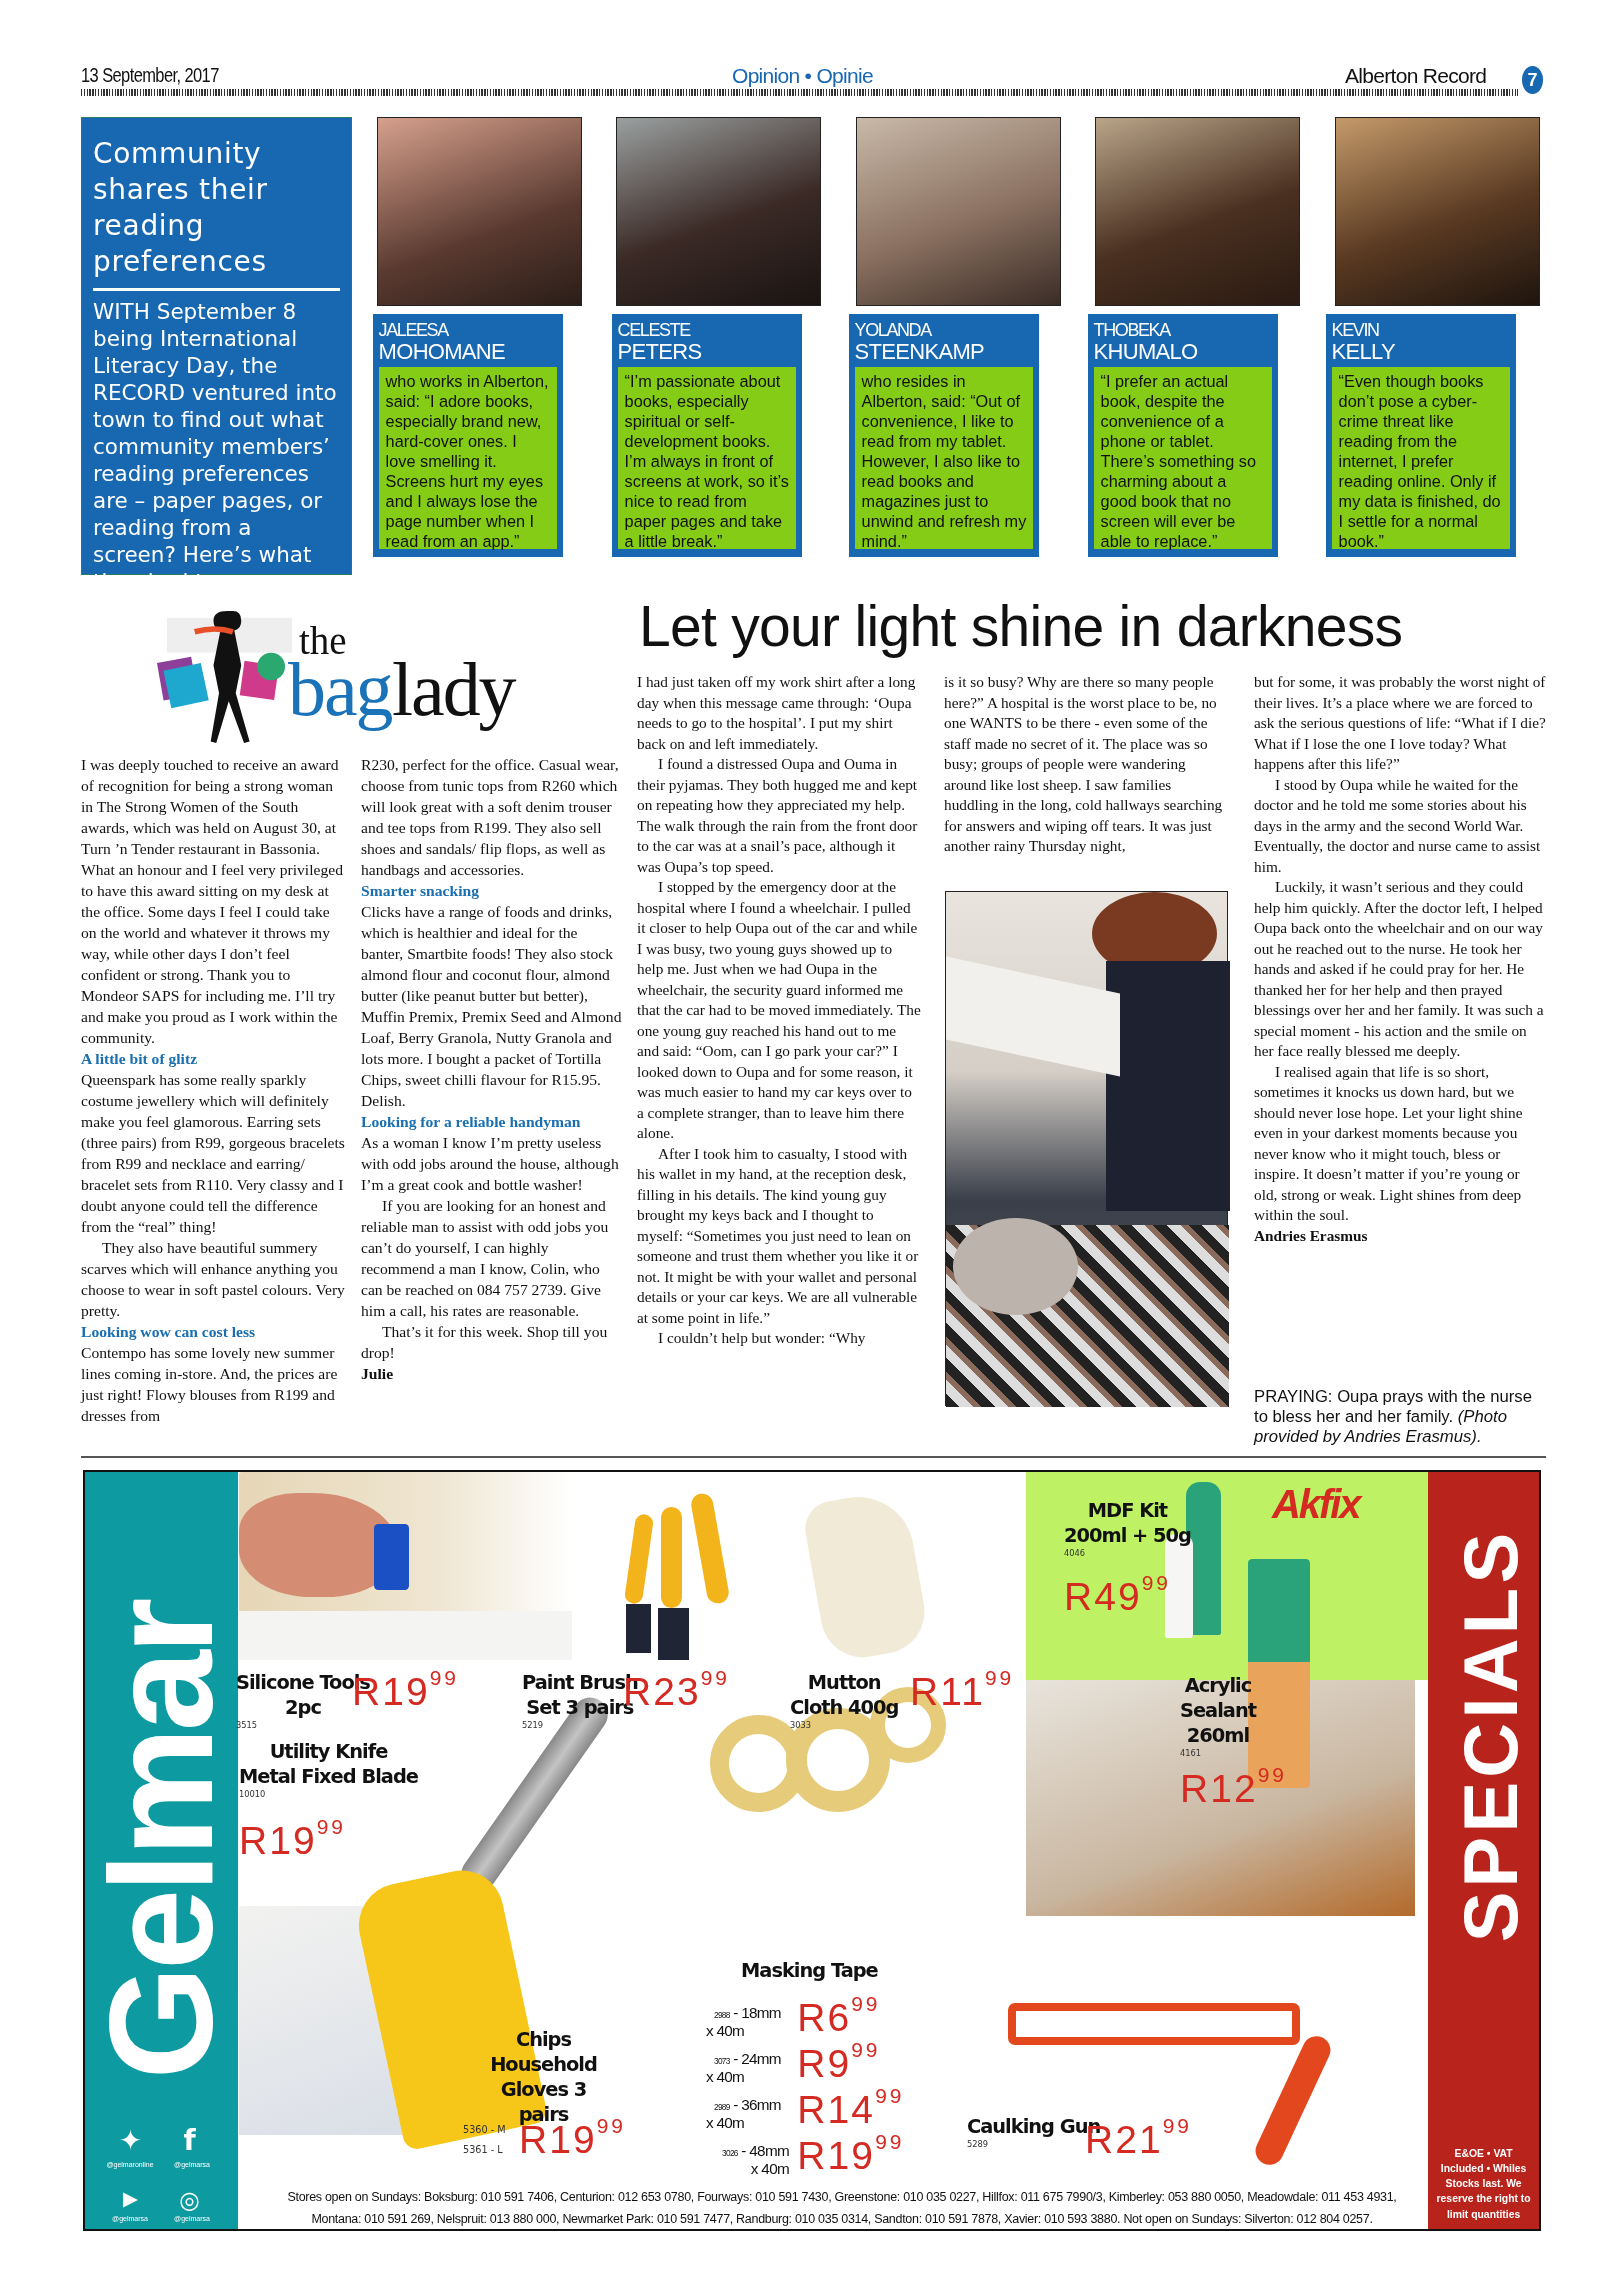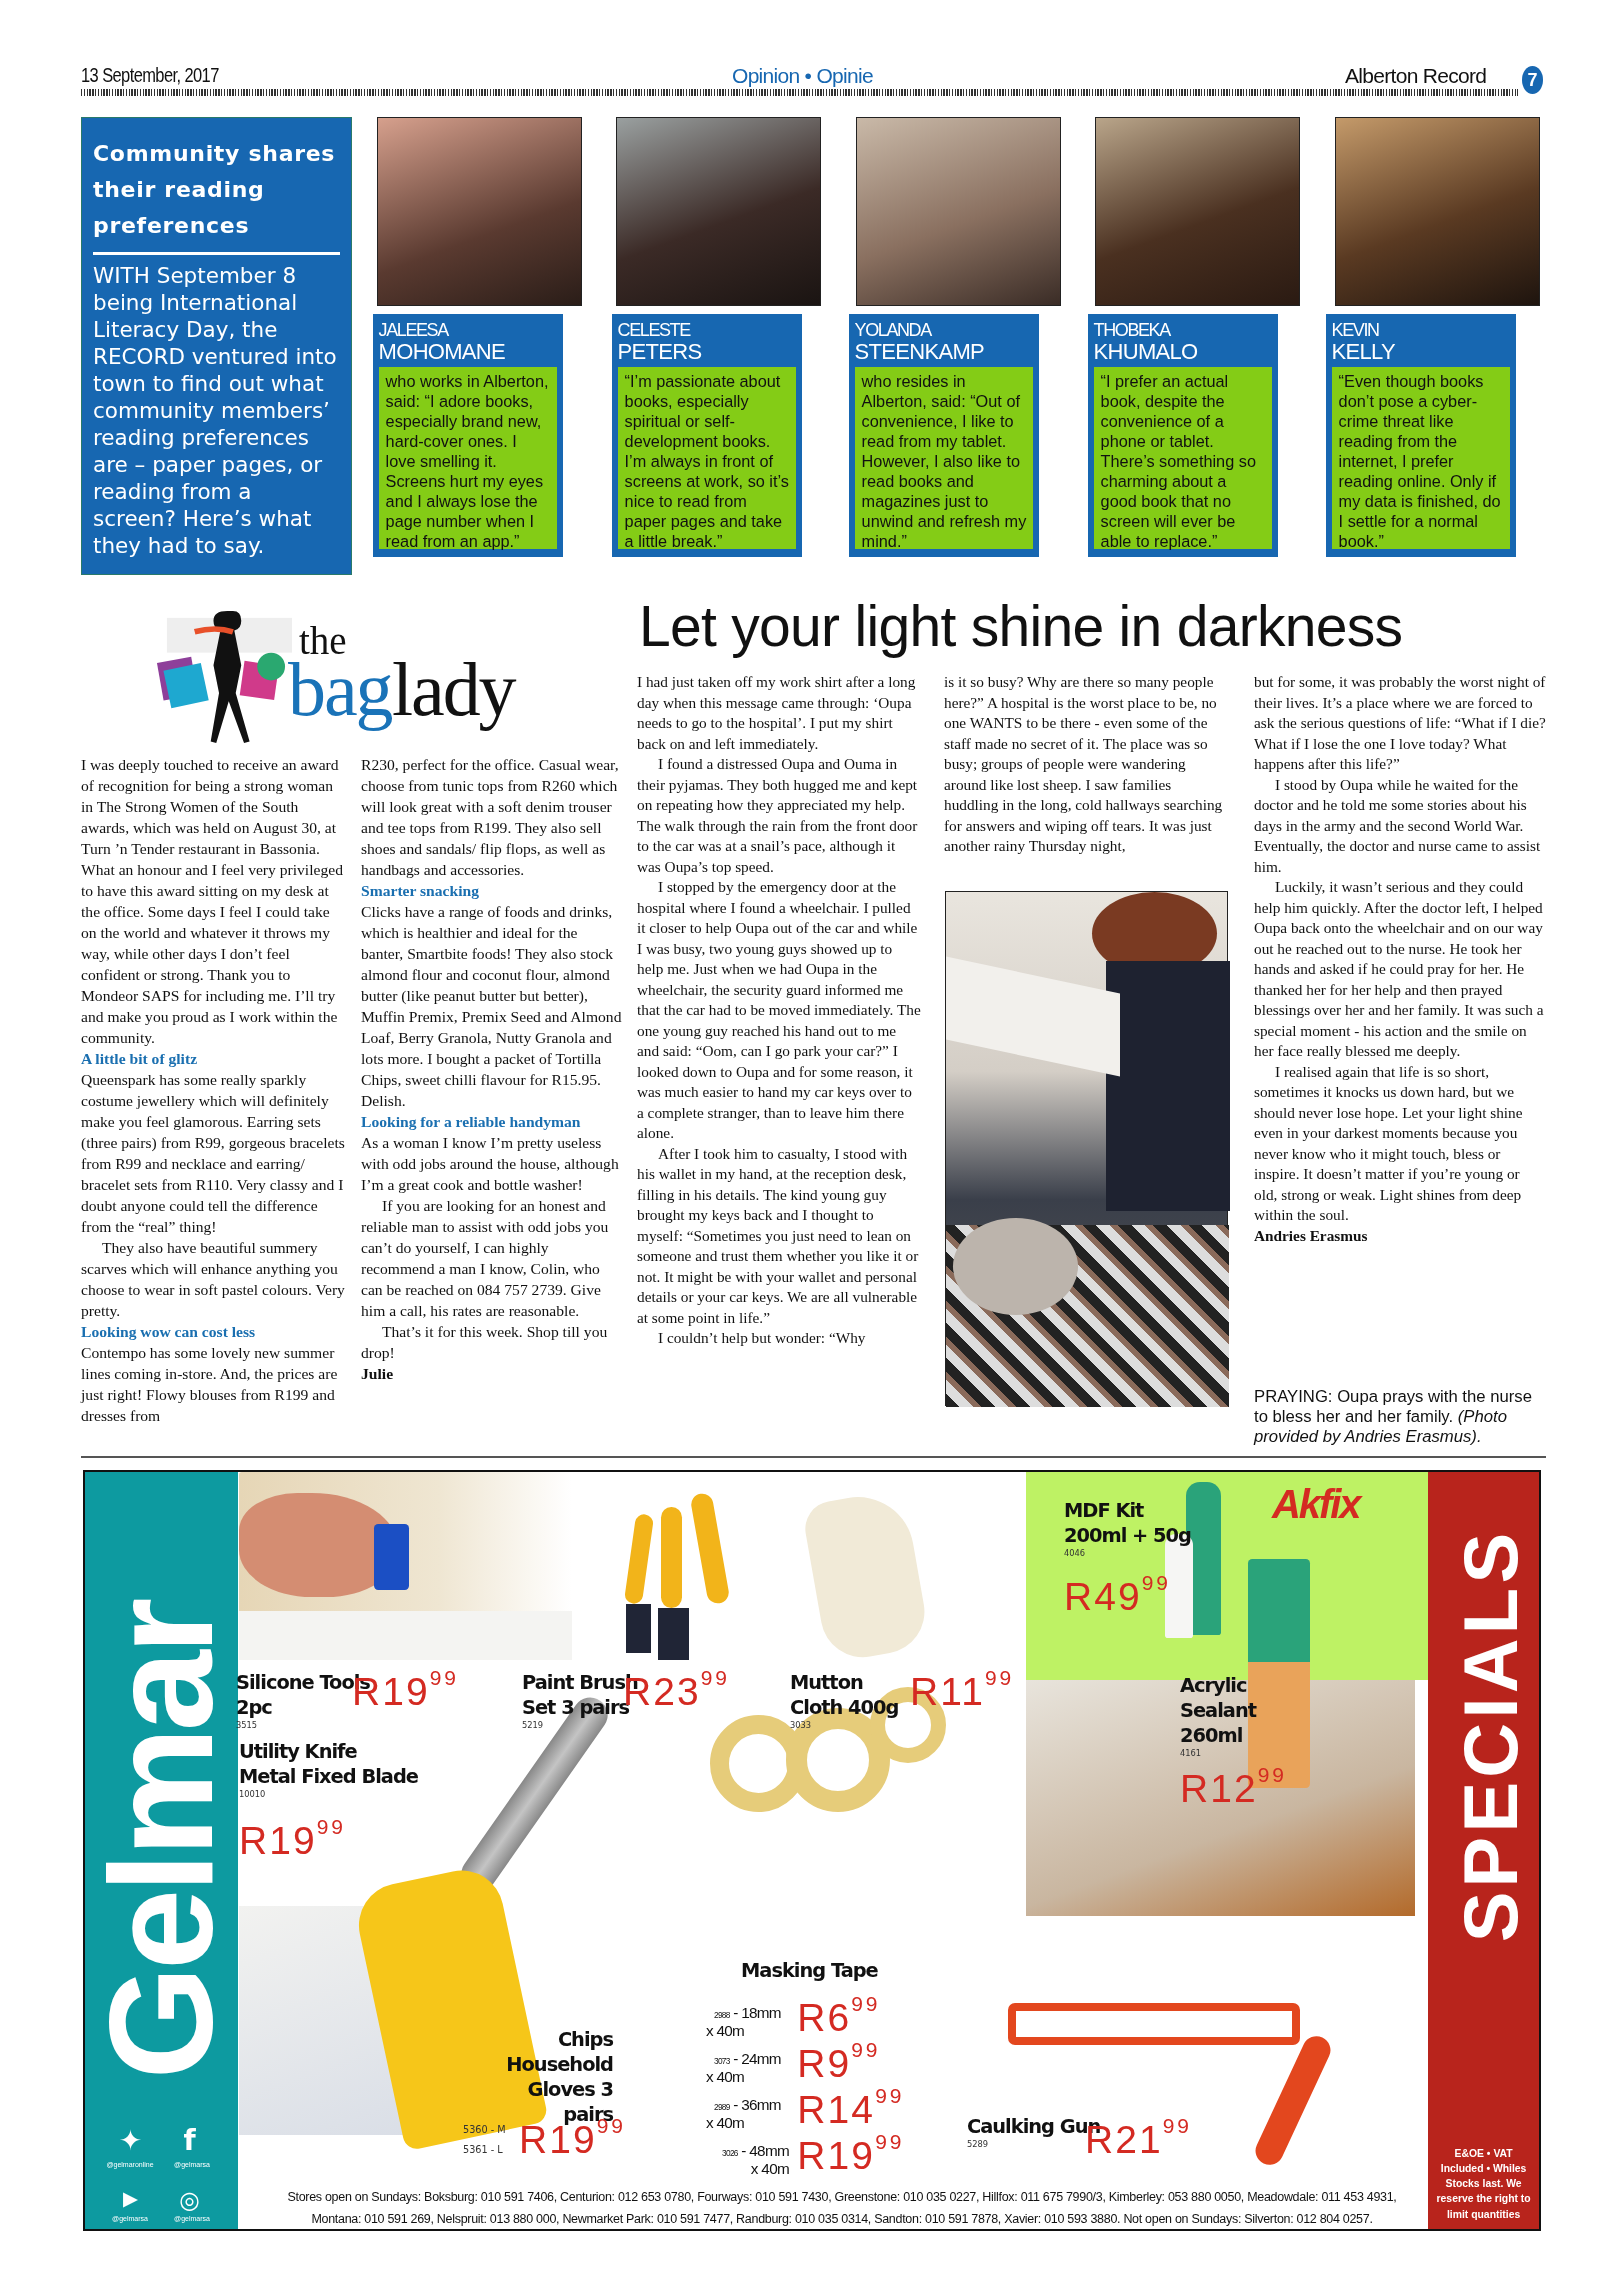--- a/index.html
+++ b/index.html
@@ -6,21 +6,21 @@
   body{width:1624px;height:2295px;position:relative;overflow:hidden;font-family:"Liberation Serif",serif;color:#111;}
   .abs{position:absolute;}
   
   .hdr-date{left:81px;top:64px;font:19.4px "Liberation Sans",sans-serif;letter-spacing:-0.7px;transform:scaleX(.85);transform-origin:left;}
   .hdr-section{left:732px;top:64px;font:21px "Liberation Sans",sans-serif;color:#1767b1;letter-spacing:-0.7px;}
   .hdr-paper{left:1345px;top:64px;font:21px "Liberation Sans",sans-serif;letter-spacing:-0.7px;}
   .hdr-page{left:1522px;top:66px;width:21px;height:28px;border-radius:50%;background:#1767b1;color:#fff;font:bold 18px "Liberation Sans",sans-serif;text-align:center;line-height:28px;}
   .hdr-rule{left:81px;top:89px;width:1437px;height:7px;background:repeating-linear-gradient(90deg,#333 0 1.4px,#fff 1.4px 2.8px);}
   
   .intro{left:81px;top:117px;width:271px;height:458px;background:#1767b1;color:#fff;font-family:"DejaVu Sans",sans-serif;box-sizing:border-box;padding:18px 11px;border:1.4px solid #2a7a6a;}
-  .intro h2{margin:0;font-weight:bold;font-size:22px;line-height:36px;letter-spacing:0.7px;}
+  .intro h2{margin:0;font-weight:normal;font-size:28px;line-height:36px;letter-spacing:0.7px;}
   .intro hr{border:none;border-top:3.5px solid #fff;margin:8.3px 0 7px;}
   .intro p{margin:0;font-size:21.5px;line-height:27px;}
   
   .photo{top:117px;width:205px;height:189px;background:linear-gradient(160deg,#b38a78,#3a2a25);border:1.4px solid #222;box-sizing:border-box;}
   .pcard{top:314px;width:190px;background:#1767b1;box-sizing:border-box;padding:7px 5.6px 8.3px;}
   .pcard .fn{color:#fff;font:18px "Liberation Sans",sans-serif;letter-spacing:-1.4px;line-height:19.4px;}
   .pcard .ln{color:#fff;font:22px "Liberation Sans",sans-serif;letter-spacing:-0.7px;line-height:23.6px;margin-bottom:2.8px;}
   .pcard .q{background:#84cc16;color:#111;font:16.3px "Liberation Sans",sans-serif;line-height:20px;padding:4.2px 7px;height:182px;box-sizing:border-box;}
   
   .baglady{left:153px;top:590px;width:361px;height:160px;}
@@ -37,21 +37,21 @@
   .caption{left:1254px;top:1387px;width:292px;font:16.7px "Liberation Sans",sans-serif;line-height:20px;}
   .caption i{font-style:italic;}
   .sep{left:81px;top:1456px;width:1465px;height:2.1px;background:#555;}
   
   .ad{left:83px;top:1470px;width:1458px;height:761px;border:2.8px solid #111;box-sizing:border-box;background:#fff;overflow:hidden;}
   .gelmar-bar{left:0;top:0;width:153px;height:100%;background:#0d9aa0;}
   .gelmar-word{left:-208px;top:292px;width:569px;height:153px;transform:rotate(-90deg);color:#fff;font:bold 146px "Liberation Sans",sans-serif;letter-spacing:-4.2px;text-align:center;line-height:153px;}
   .specials-bar{right:0;top:0;width:111px;height:100%;background:#b8241c;}
   .specials-word{left:-160px;top:222px;width:444px;height:83px;transform:rotate(-90deg);color:#fff;font:bold 76px "Liberation Sans",sans-serif;letter-spacing:4.2px;line-height:83px;text-align:center;}
   .specials-note{left:5.6px;bottom:7px;width:100px;color:#fff;font:bold 10.4px "Liberation Sans",sans-serif;text-align:center;line-height:15.3px;}
-  .pname{font:bold 19.4px "DejaVu Sans",sans-serif;line-height:25px;letter-spacing:-1px;}
+  .pname{font:bold 19.4px "DejaVu Sans",sans-serif;line-height:25px;letter-spacing:-1px;text-align:center;}
   .pcode{font:8.3px "DejaVu Sans",sans-serif;color:#333;}
   .price{color:#d42a22;font:39px "Liberation Sans",sans-serif;letter-spacing:2.1px;}
   .price sup{font-size:21px;vertical-align:top;position:relative;top:-4.2px;letter-spacing:2.8px;}
   .img{border-radius:2.8px;}
   .tape-row{font:15.3px "Liberation Sans",sans-serif;letter-spacing:-0.7px;}
   .tape-row .code{font-size:8.3px;margin-left:8px;}
   .stores{left:167px;top:714px;width:1180px;font:12.5px "Liberation Sans",sans-serif;letter-spacing:-0.3px;text-align:center;line-height:22px;}
   .social{font:7px "Liberation Sans",sans-serif;color:#fff;text-align:center;}
   .sicon{color:#fff;font:bold 28px "DejaVu Sans",sans-serif;text-align:center;}
 </style>

